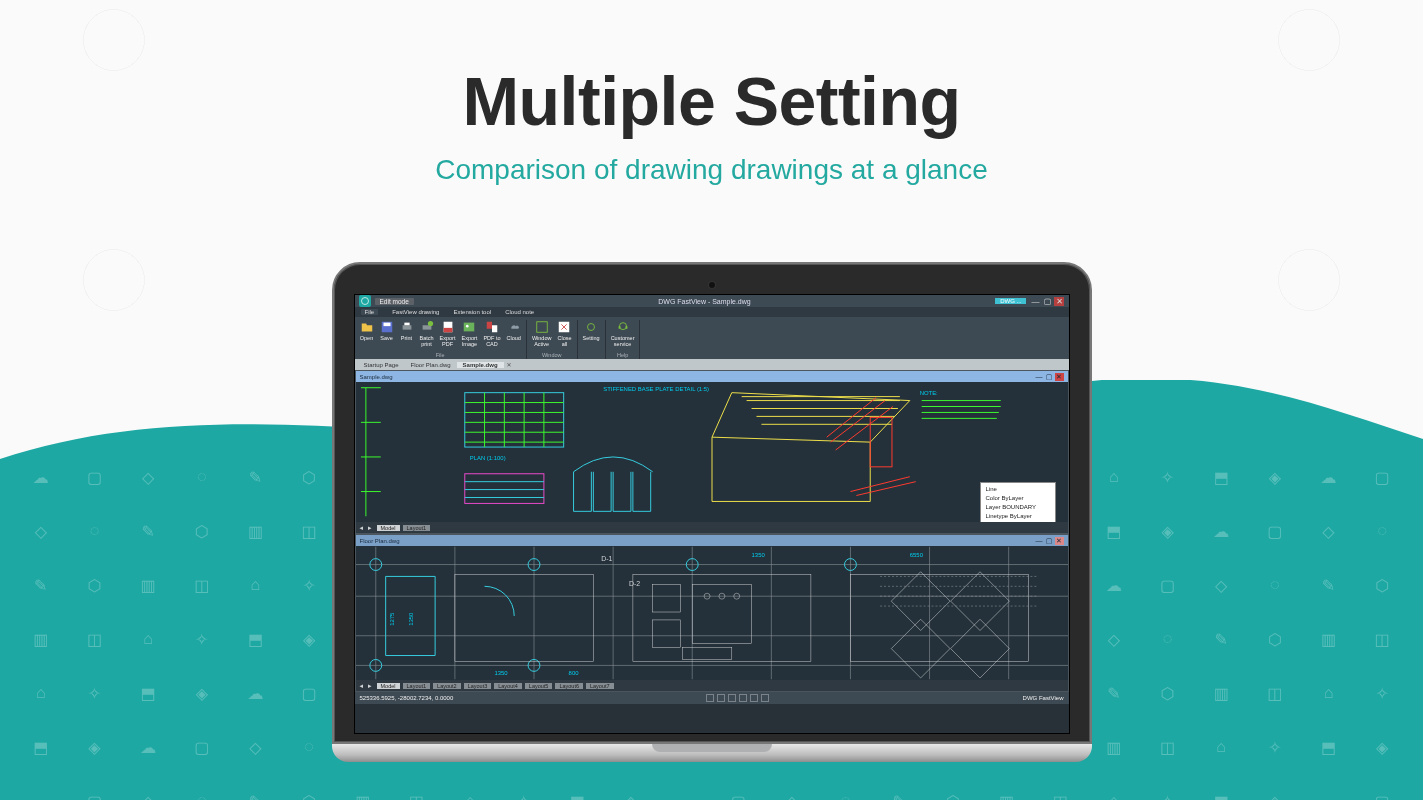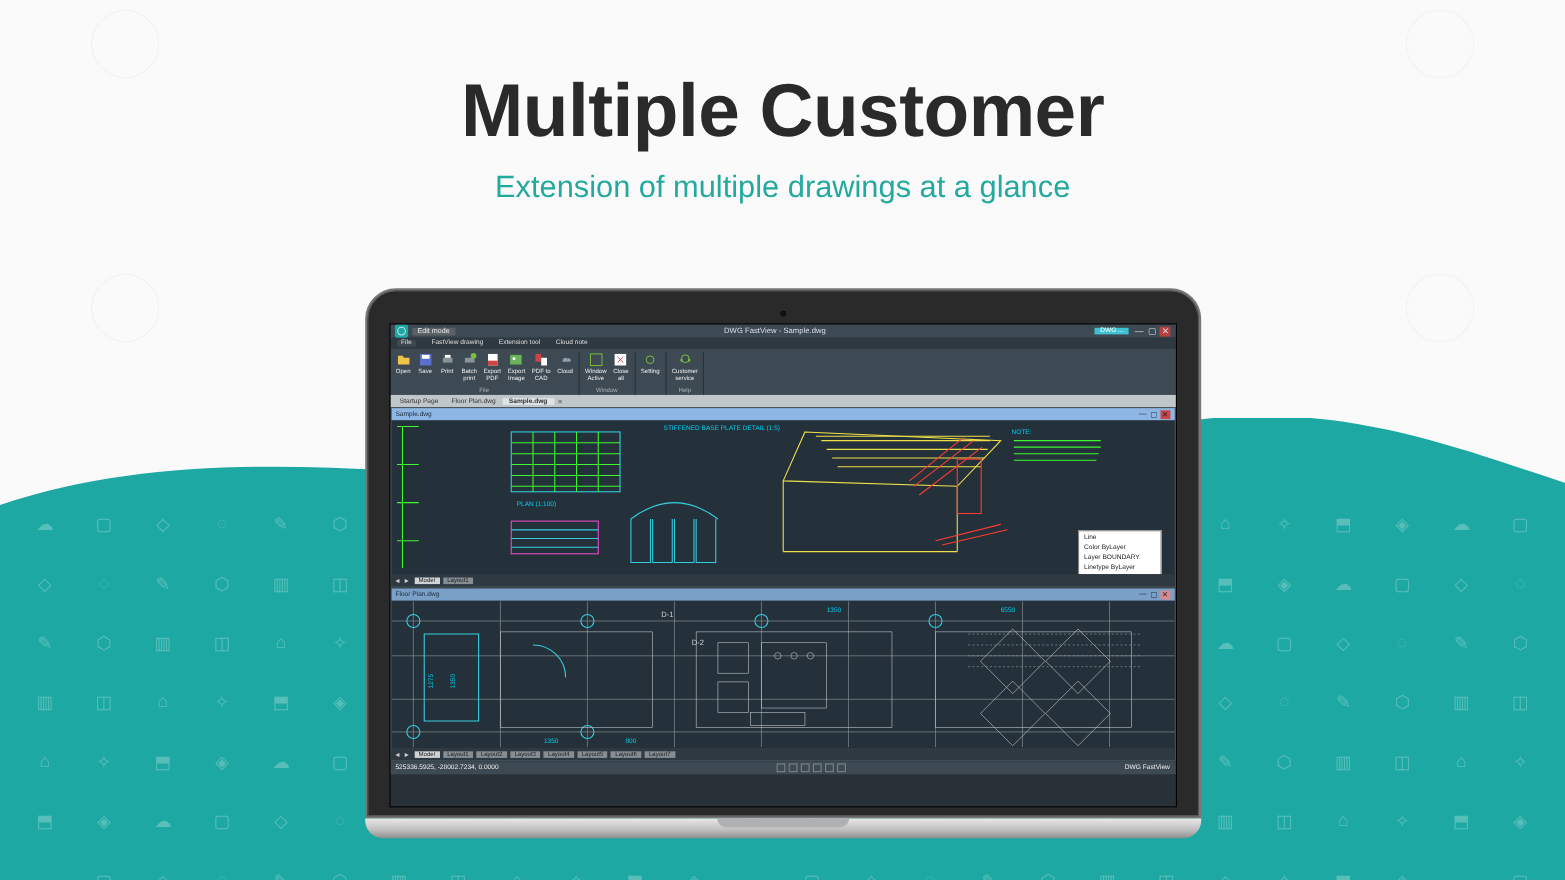--- a/index.html
+++ b/index.html
@@ -264,22 +264,22 @@
       <span>⌂</span>
       <span>✧</span>
       <span>⬒</span>
       <span>◈</span>
       <span>☁</span>
       <span>▢</span>
     </div>
 </div>
 
 <div class="headline">
-  <h1>Multiple Customer</h1>
-  <p>Extension of multiple drawings at a glance</p>
+  <h1>Multiple Setting</h1>
+  <p>Comparison of drawing drawings at a glance</p>
 </div>
 
 <div class="laptop">
   <div class="bezel">
     <div class="camera"></div>
     <div class="screen">
 
       <div class="titlebar">
         <div class="left">
           <span class="logo"></span>

